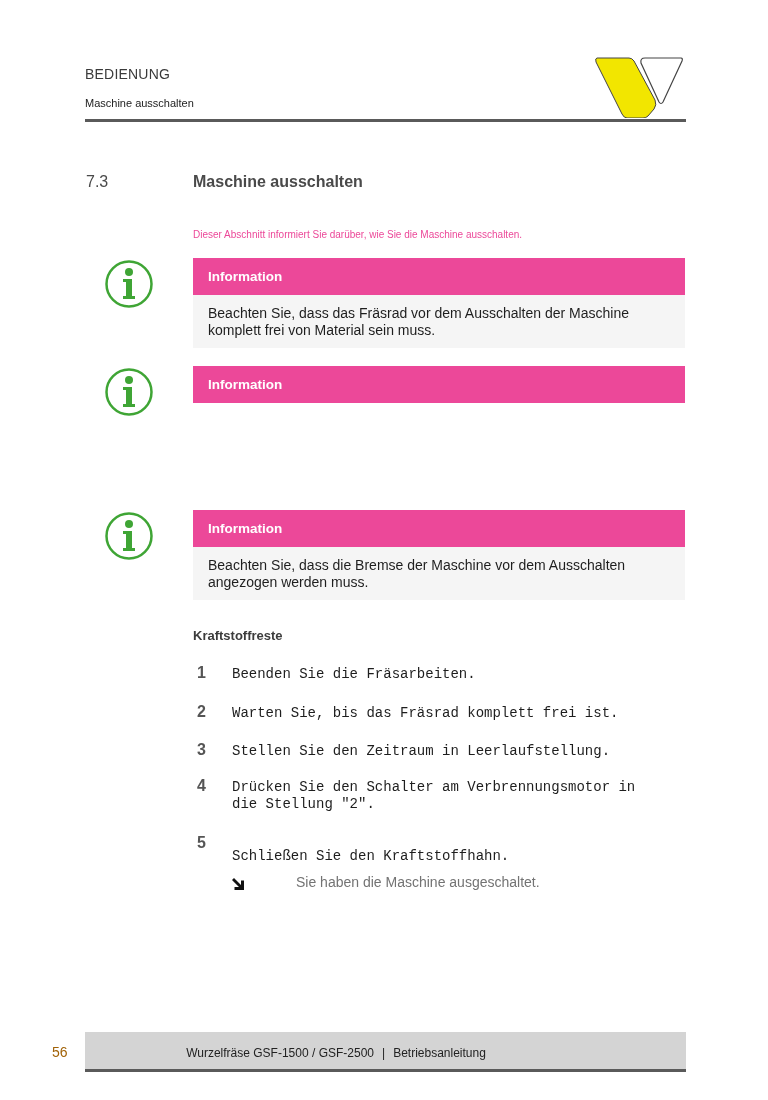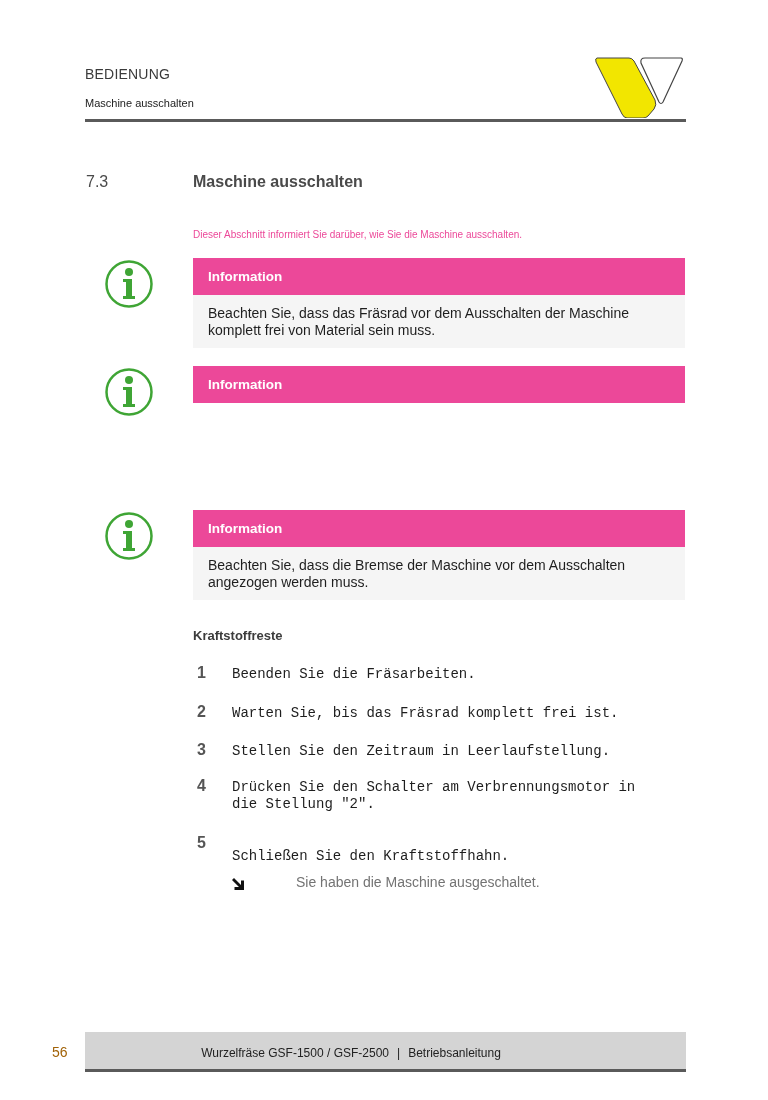--- a/index.html
+++ b/index.html
@@ -30,21 +30,21 @@
   #proc-title { left: 193px; top: 628px; font-size: 13px; font-weight: bold; color: #3c3c3c; }
   .step-num { left: 197px; font-size: 16px; font-weight: bold; color: #555; }
   .step-text { left: 232px; width: 440px; font-size: 14px; line-height: 17px; color: #1e1e1e; font-family: Liberation Mono, monospace; }
   #result-arrow { left: 231px; top: 877px; width: 14px; height: 14px; }
   #result-text { left: 264px; top: 874px; font-size: 14px; color: #737373; margin-left: 32px; }
 
   
   #page-num { left: 52px; top: 1044px; font-size: 14px; color: #a16207; }
   #ftr-box { left: 85px; top: 1032px; width: 601px; height: 37px; background: #d4d4d4; }
   #ftr-rule { left: 85px; top: 1069px; width: 601px; height: 3px; background: #5a5a5a; }
-  #ftr-text { left: 85px; top: 1046px; width: 532px; text-align: center; font-size: 12px; color: #222; }
+  #ftr-text { left: 70px; top: 1046px; width: 532px; text-align: center; font-size: 12px; color: #222; }
   #ftr-text span { display: inline-block; }
   .sep { margin: 0 8px; }
 </style>
 </head>
 <body>
 
 <div id="hdr-section" class="abs">BEDIENUNG</div>
 <div id="hdr-sub" class="abs">Maschine ausschalten</div>
 <div id="hdr-rule" class="abs"></div>
 <svg id="logo" class="abs" viewBox="0 0 92 66">

